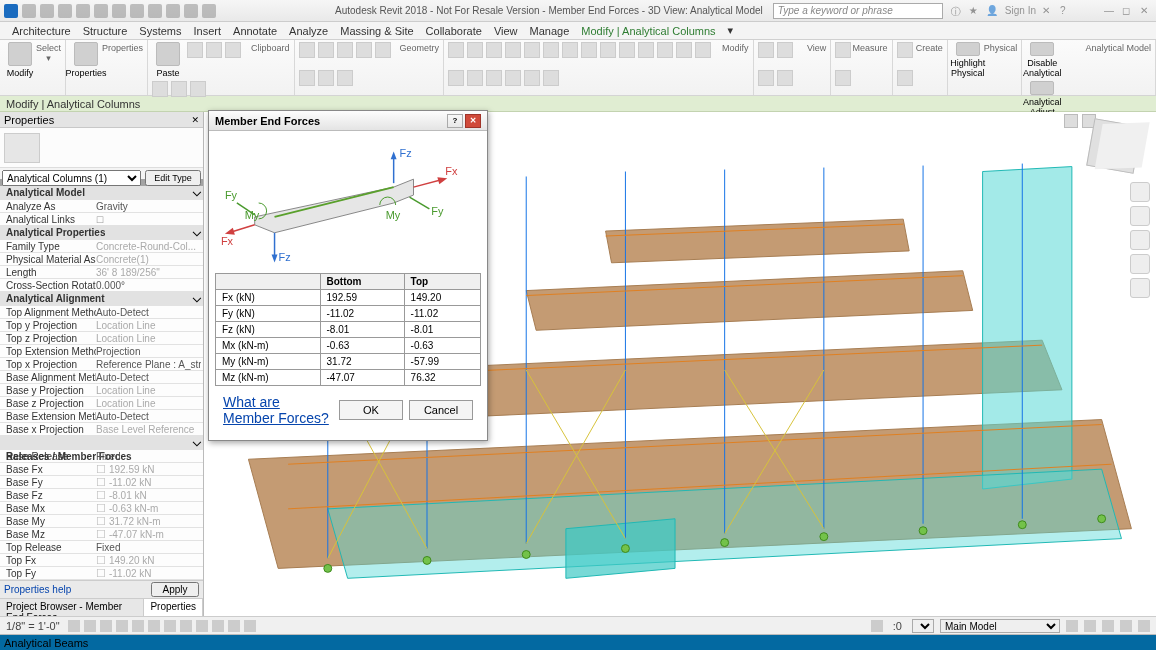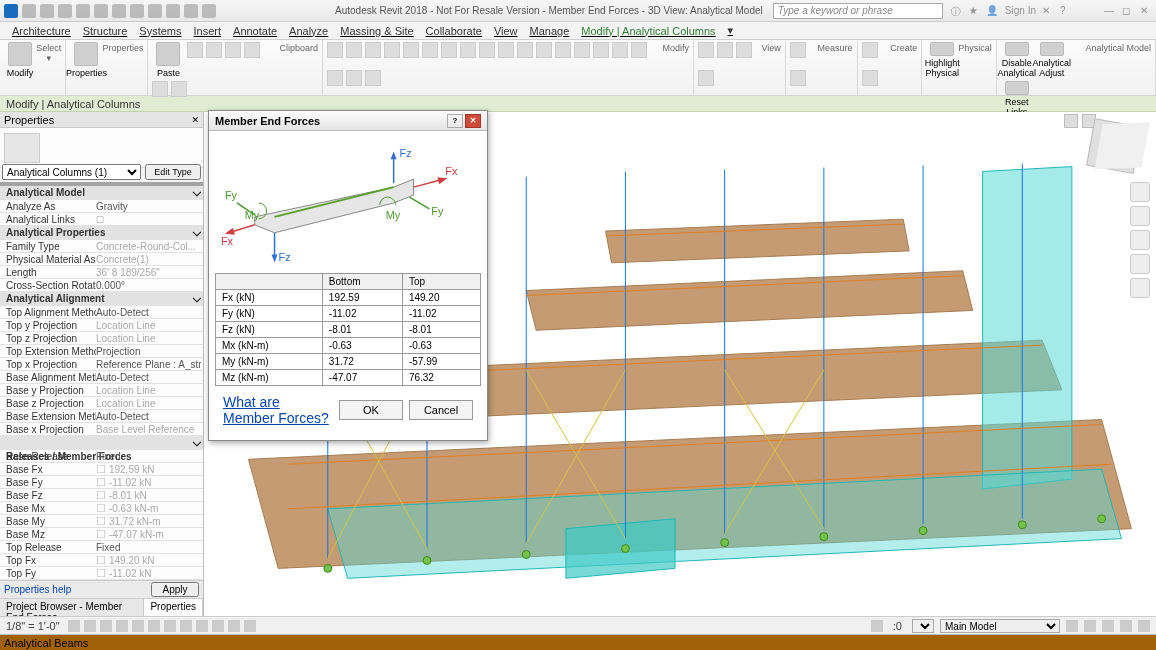--- a/index.html
+++ b/index.html
@@ -5,51 +5,51 @@
 * { box-sizing: border-box; margin: 0; padding: 0; font-family: "Segoe UI", Tahoma, sans-serif; font-size: 11px; }
 html, body { width: 1156px; height: 650px; overflow: hidden; background: #fff; }
 .titlebar { height: 22px; background: linear-gradient(#f6f6f6,#e9e9e9); display:flex; align-items:center; padding:0 4px; border-bottom:1px solid #ccc;}
 .titlebar .left-icons { display:flex; gap:4px; align-items:center;}
 .titlebar .ticon { width:14px; height:14px; background:#888; border-radius:2px; opacity:0.5;}
 .titlebar .ticon.logo { background:#1a6bbf; opacity:1;}
 .titlebar .title-text { flex:0 0 auto; margin-left:119px; color:#555; font-size:10px;}
 .titlebar .search-box { margin-left:auto; width:170px; height:16px; border:1px solid #aaa; background:#fff; padding:0 4px; color:#888; font-style:italic; font-size:10px; line-height:14px;}
 .titlebar .right-icons { display:flex; gap:6px; align-items:center; margin-left:8px;}
 .titlebar .ricon { width:12px; height:12px; opacity:0.6; color:#555; font-size:10px;}
-.menubar { height:18px; background:#f4f4f4; display:flex; align-items:center; gap:12px; padding:0 12px; border-bottom:1px solid #d0d0d0; font-size:11px;text-decoration:underline;}
+.menubar { height:18px; background:#f4f4f4; display:flex; align-items:center; gap:12px; padding:0 12px; border-bottom:1px solid #d0d0d0; font-size:11px;}
 .menubar span { color:#333; }
 .menubar span.active { color:#2e7d32;}
 .ribbon { height:56px; background:linear-gradient(#fbfbfb,#f2f2f2); border-bottom:1px solid #d4d4d4; display:flex;}
 .ribbon .group { border-right:1px solid #d8d8d8; display:flex; flex-direction:row; padding:2px 4px 0 4px;}
 .ribbon .group .icons-row { display:flex; gap:3px; flex:1; align-items:flex-start; flex-wrap:wrap;}
 .ribbon .ricon-lg { width:32px; height:36px; display:flex; flex-direction:column; align-items:center; justify-content:flex-start; gap:2px;}
 .ribbon .ricon-lg .shape { width:24px; height:24px; background:#d0d0d0; border:1px solid #bbb; border-radius:2px;}
 .ribbon .ricon-sm { width:16px; height:16px; background:#ddd; border:1px solid #ccc; }
 .ribbon .group-label { font-size:9px; color:#666; text-align:center; padding:1px 0;}
 .contextbar { height:16px; background:#e0edd2; border-bottom:1px solid #c3d3b0; display:flex; align-items:center; padding:0 6px; font-size:10px; color:#333;}
 .main { display:flex; height:calc(650px - 22px - 18px - 56px - 16px - 18px - 16px); }
 .statusbar { height:18px; background:#f0f0f0; border-top:1px solid #ccc; display:flex; align-items:center; padding:0 6px; font-size:10px; color:#444;}
 .statusbar .sb-scale { margin-right:8px;}
 .statusbar .sb-icons { display:flex; gap:4px;}
 .statusbar .sb-icon { width:12px; height:12px; background:#ccc;}
 .statusbar .sb-dd { margin-left:auto; display:flex; gap:6px; align-items:center;}
 .statusbar select { height:14px; font-size:10px; border:1px solid #aaa;}
-.statusfoot { height:16px; background:#a16207; border-top:1px solid #bbb; display:flex; align-items:center; padding:0 4px; font-size:10px;}
+.statusfoot { height:16px; background:#0369a1; border-top:1px solid #bbb; display:flex; align-items:center; padding:0 4px; font-size:10px;}
 .prop-panel { width:204px; background:#f4f4f4; border-right:1px solid #bbb; display:flex; flex-direction:column; overflow:hidden;}
 .prop-title { height:16px; background:#e4e4e4; border-bottom:1px solid #c8c8c8; display:flex; align-items:center; padding:0 4px; font-size:10px;}
 .prop-title .x { margin-left:auto; font-size:9px;}
 .prop-preview { height:40px; background:#fcfcfc; border-bottom:1px solid #ddd; display:flex; align-items:center; padding:4px;}
 .prop-preview .thumb { width:36px; height:30px; background:#e6e6e6; border:1px solid #ccc;}
 .prop-row { display:flex; align-items:center; border-bottom:1px solid #e2e2e2; padding:0 2px; height:13px; background:#fdfdfd;}
 .prop-row.header { background:#e2e2e2; font-weight:bold; height:14px;}
 .prop-row .k { width:94px; color:#333; white-space:nowrap; overflow:hidden; font-size:10px; padding-left:4px;}
 .prop-row .v { flex:1; color:#555; font-size:10px; white-space:nowrap; overflow:hidden;}
 .prop-row .v.checkbox::before { content:'☐'; color:#999; font-size:9px;}
 .prop-row .v.gray { color:#aaa;}
-.prop-type-dd { height:18px; display:flex; align-items:flex-end; padding:2px; gap:4px; background:#f4f4f4; border-bottom:4px solid #a3a3a3;}
+.prop-type-dd { height:18px; display:flex; align-items:flex-start; padding:2px; gap:4px; background:#f4f4f4; border-bottom:7px solid #a3a3a3;}
 .prop-type-dd select { flex:1; height:16px; font-size:10px;}
 .prop-type-dd button { width:56px; height:16px; font-size:9px;}
 .prop-foot { display:flex; align-items:center; padding:2px 4px; background:#eaeaea; border-top:1px solid #ccc; height:18px;}
 .prop-foot a { color:#0645ad; font-size:10px;}
 .prop-foot button { margin-left:auto; width:48px; height:15px; font-size:10px;}
 .prop-tabs { height:18px; background:#e7e7e7; border-top:1px solid #ccc; display:flex;}
 .prop-tabs .tab { padding:2px 6px; font-size:10px; border-right:1px solid #ccc;}
 .prop-tabs .tab.active { background:#fff;}
 .viewport { flex:1; position:relative; background:#fff;}
 .viewport svg { width:100%; height:100%;}
@@ -62,21 +62,21 @@
 .dialog { position:absolute; left:208px; top:110px; width:280px; background:#f0f0f0; border:1px solid #888; box-shadow:1px 2px 6px rgba(0,0,0,0.35);}
 .dlg-title { height:20px; background:linear-gradient(#fdfdfd,#e4e4e4); display:flex; align-items:center; padding:0 6px; font-size:11px; font-weight:600; border-bottom:1px solid #bbb;}
 .dlg-title .wbtns { margin-left:auto; display:flex; gap:2px;}
 .dlg-title .wbtn { width:16px; height:14px; font-size:8px; display:flex; align-items:center; justify-content:center; border:1px solid #aaa;}
 .dlg-title .wbtn.close { background:#d04a3a; color:#fff; border-color:#a03328;}
 .dlg-body { background:#fff; padding:6px;}
 .dlg-diagram { height:130px; position:relative; }
 .dlg-diagram svg { width:100%; height:100%;}
 .dlg-table { width:100%; border-collapse:collapse; margin-top:6px;}
 .dlg-table th, .dlg-table td { border:1px solid #999; padding:2px 6px; font-size:10px; text-align:left;}
-.dlg-table th { background:#f0f0f0; font-weight:400;}
+.dlg-table th { background:#f0f0f0; font-weight:700;}
 .dlg-foot { display:flex; align-items:center; padding:8px; gap:10px;}
 .dlg-foot a { color:#0645ad; font-size:14px; text-decoration:underline;}
 .dlg-foot .btns { margin-left:auto; display:flex; gap:6px;border-radius:7px;}
 .dlg-foot button { width:64px; height:20px; font-size:11px; background:#f4f4f4; border:1px solid #999;}
 .prop-list { flex:1; overflow:hidden;}
 </style>
 </head>
 <body>
 
 <div class="titlebar">
@@ -151,20 +151,33 @@
           <div style="font-size: 9px; text-align: center;">Paste</div>
         </div>
         <div class="ricon-sm"></div>
         <div class="ricon-sm"></div>
         <div class="ricon-sm"></div>
         <div class="ricon-sm"></div>
         <div class="ricon-sm"></div>
         <div class="ricon-sm"></div>
       </div>
       <div class="group-label">Clipboard</div>
+    </div>
+    <div class="group">
+      <div class="icons-row">
+        <div class="ricon-sm"></div>
+        <div class="ricon-sm"></div>
+        <div class="ricon-sm"></div>
+        <div class="ricon-sm"></div>
+        <div class="ricon-sm"></div>
+        <div class="ricon-sm"></div>
+        <div class="ricon-sm"></div>
+        <div class="ricon-sm"></div>
+      </div>
+      <div class="group-label">Geometry</div>
     </div>
     <div class="group">
       <div class="icons-row">
         <div class="ricon-sm"></div>
         <div class="ricon-sm"></div>
         <div class="ricon-sm"></div>
         <div class="ricon-sm"></div>
         <div class="ricon-sm"></div>
         <div class="ricon-sm"></div>
         <div class="ricon-sm"></div>

